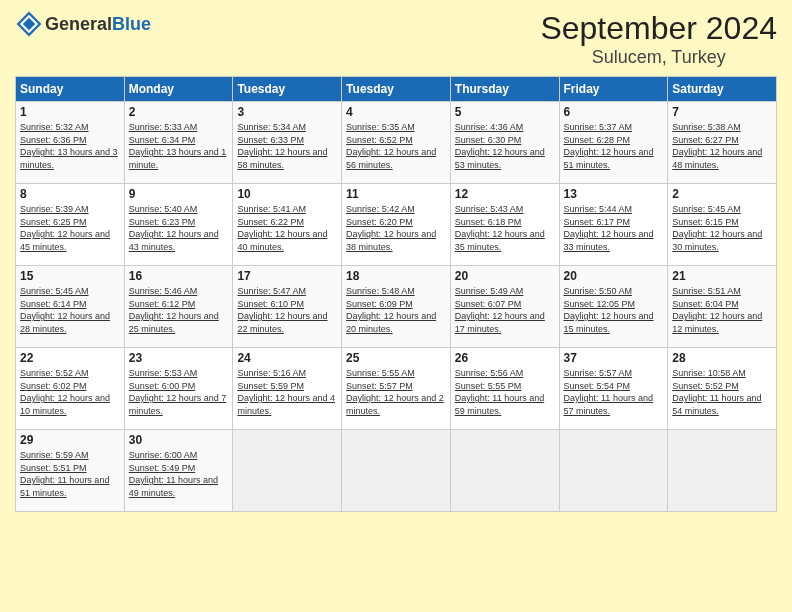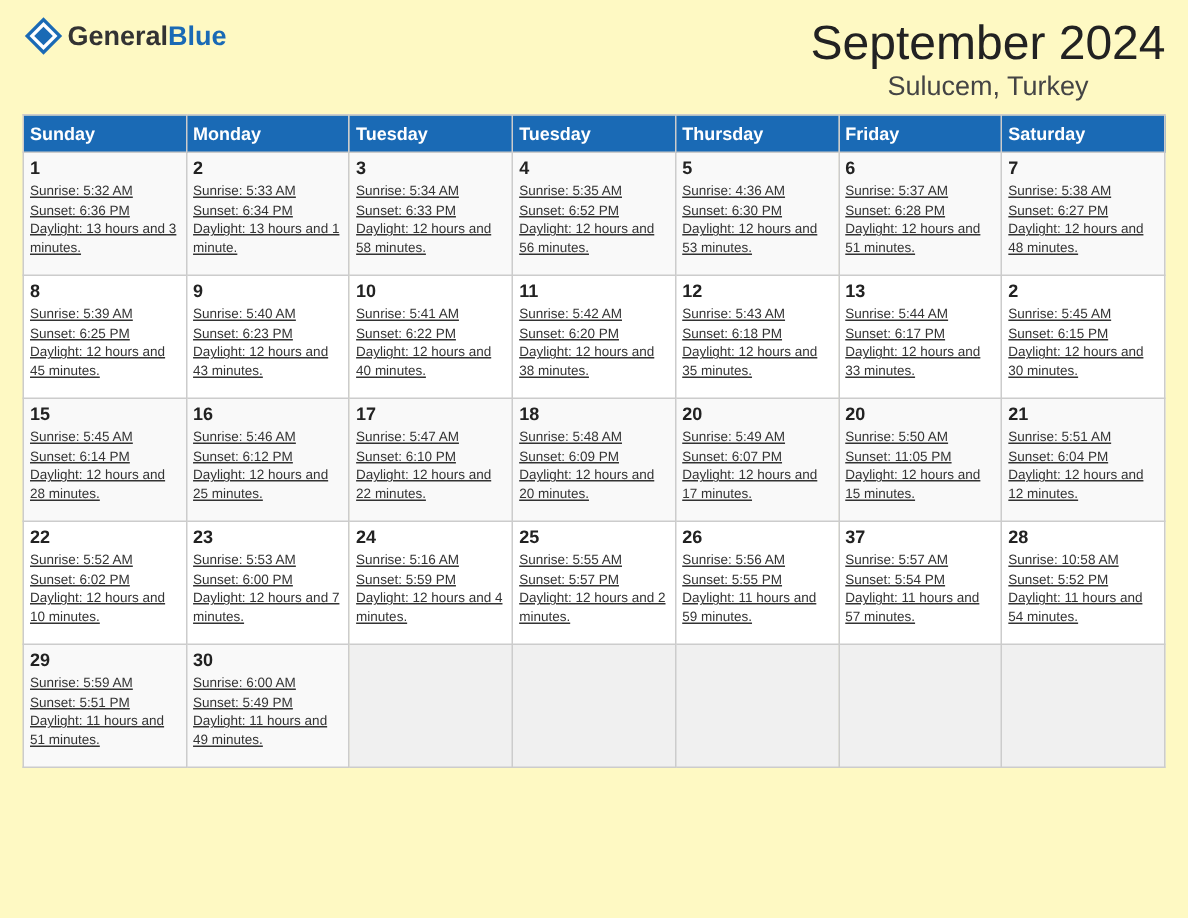--- a/index.html
+++ b/index.html
@@ -262,21 +262,21 @@
           <td>
             <span class="day-num">20</span>
             <div class="day-info">Sunrise: 5:49 AM
 Sunset: 6:07 PM
 Daylight: 12 hours
 and 17 minutes.</div>
           </td>
           <td>
             <span class="day-num">20</span>
             <div class="day-info">Sunrise: 5:50 AM
-Sunset: 11:05 PM
+Sunset: 12:05 PM
 Daylight: 12 hours
 and 15 minutes.</div>
           </td>
           <td>
             <span class="day-num">21</span>
             <div class="day-info">Sunrise: 5:51 AM
 Sunset: 6:04 PM
 Daylight: 12 hours
 and 12 minutes.</div>
           </td>

